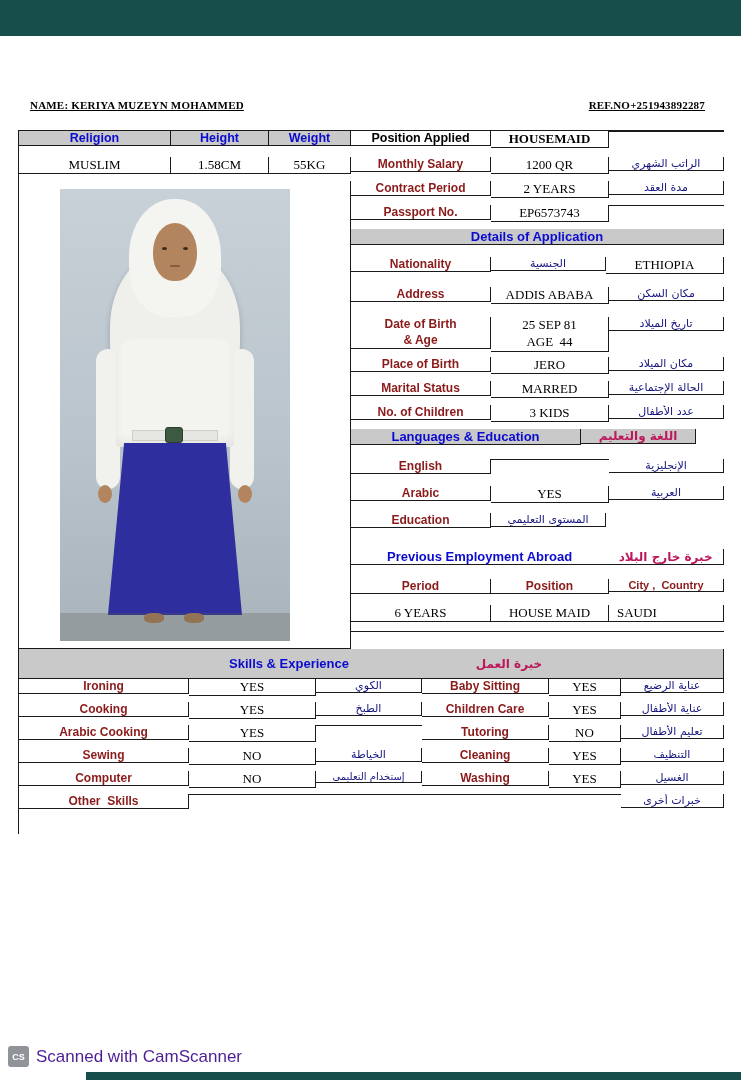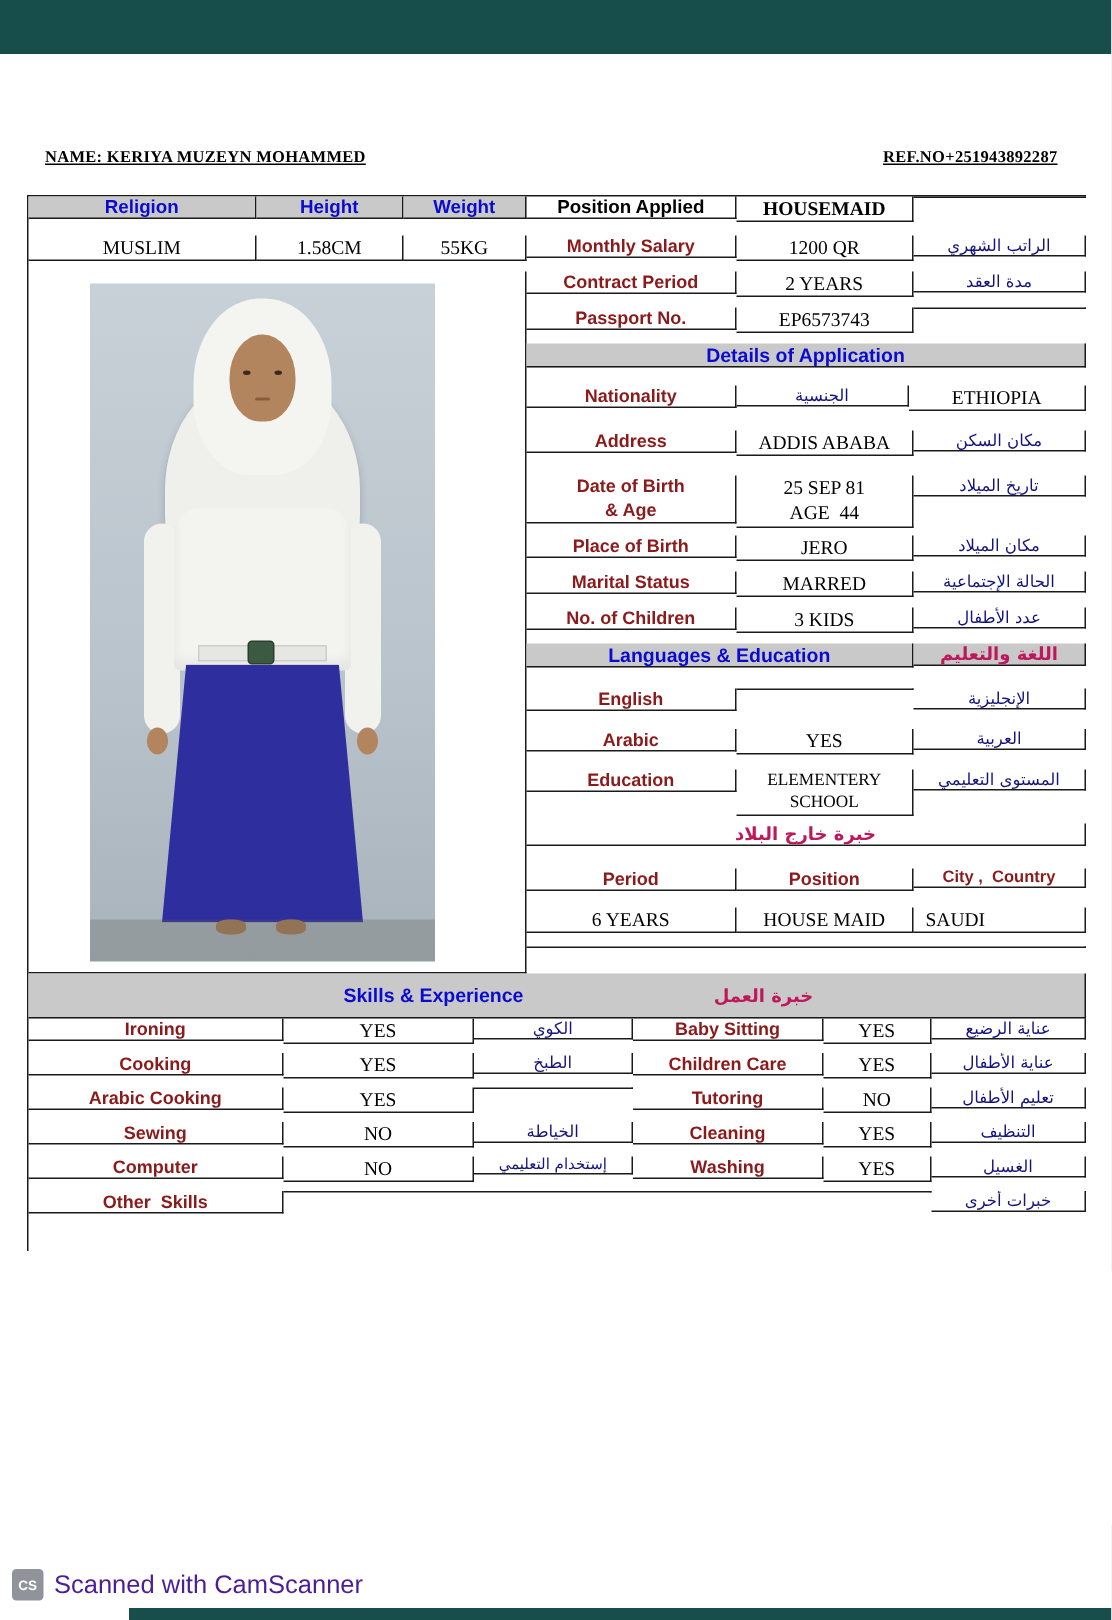--- a/index.html
+++ b/index.html
@@ -15,21 +15,21 @@
 
   .maintable { position:absolute; left:18px; top:130px; width:706px; border-top:1px solid #1a1a1a; border-left:1px solid #1a1a1a; background:#fff; }
   .row { display:flex; align-items:flex-start; }
   .cell { border-right:1px solid #1a1a1a; border-bottom:1px solid #1a1a1a; display:flex; align-items:center; justify-content:center; text-align:center; overflow:hidden; }
 
   .blockA { display:flex; }
   .leftcol { width:332px; }
   .rightcol { width:373px; }
 
   .lw1{width:152px}.lw2{width:98px}.lw3{width:82px}
-  .c1{width:140px}.c2{width:118px}.c3{width:115px}.c12{width:258px}.cfull{width:373px}
+  .c1{width:140px}.c2{width:118px}.c3{width:115px}.c12{width:230px}.cfull{width:373px}
   .s1{width:170px}.s2{width:127px}.s3{width:106px}.s4{width:127px}.s5{width:72px}.s6{width:103px}
   .ow1{width:170px}.ow2{width:432px}.ow3{width:103px}
 
   .gray { background:#c9c9c9; }
   .lbl { font-weight:bold; font-size:12px; color:#8b1a1a; }
   .lbl-blue { font-weight:bold; font-size:12.5px; color:#0b0bd0; }
   .lbl-black { font-weight:bold; font-size:12.5px; color:#000; }
   .sec { font-weight:bold; font-size:13px; color:#0b0bd0; }
   .val { font-family:"Liberation Serif", serif; font-size:13px; color:#000; }
   .val-b { font-family:"Liberation Serif", serif; font-weight:bold; font-size:13px; color:#000; }
@@ -187,29 +187,26 @@
           <div class="cell c2 val"></div>
           <div class="cell c3 ar">الإنجليزية</div>
         </div>
         <div class="row" style="height:27px">
           <div class="cell c1 lbl">Arabic</div>
           <div class="cell c2 val">YES</div>
           <div class="cell c3 ar">العربية</div>
         </div>
         <div class="row" style="height:36px">
           <div class="cell c1 lbl">Education</div>
-          <div class="cell c2 two val" style="font-size:11.5px">
-            <span>ELEMENTERY</span>
-            <span>SCHOOL</span>
-          </div>
           <div class="cell c3 ar">المستوى التعليمي</div>
         </div>
 
         <div class="row" style="height:30px">
           <div class="cell cfull" style="padding:0">
+            <span class="sec" style="width:258px;text-align:center">Previous Employment Abroad</span>
             <span class="ar-sec" style="width:115px;text-align:center">خبرة خارج البلاد</span>
           </div>
         </div>
         <div class="row" style="height:26px">
           <div class="cell c1 lbl">Period</div>
           <div class="cell c2 lbl">Position</div>
           <div class="cell c3 lbl pre" style="font-size:11px">City ,  Country</div>
         </div>
         <div class="row" style="height:26px">
           <div class="cell c1 val">6 YEARS</div>

